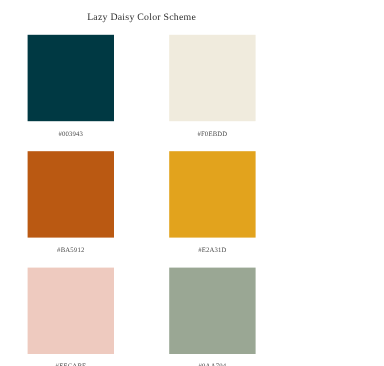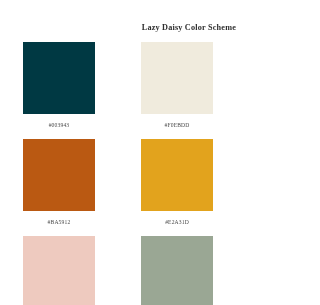--- a/index.html
+++ b/index.html
@@ -15,29 +15,29 @@
     overflow: hidden;
   }
   .page {
     position: relative;
     width: 236px;
     height: 305px;
     background: #ffffff;
     box-sizing: border-box;
   }
   .page-title {
-    text-align: right;
+    text-align: center;
     font-family: "Liberation Serif", "DejaVu Serif", serif;
     font-size: 8.2px;
     line-height: 10px;
     color: #2e2e2e;
     letter-spacing: 0.2px;
-    padding-top: 23px;
+    padding-top: 10px;
     margin: 0 0 9px 0;
-    font-weight: 700;
+    font-weight: 400;
   }
   .swatch-grid {
     display: grid;
     grid-template-columns: 1fr 1fr;
     grid-template-rows: repeat(3, 97px);
     column-gap: 46px;
     padding: 0 23px;
     box-sizing: border-box;
   }
   .swatch-cell {

